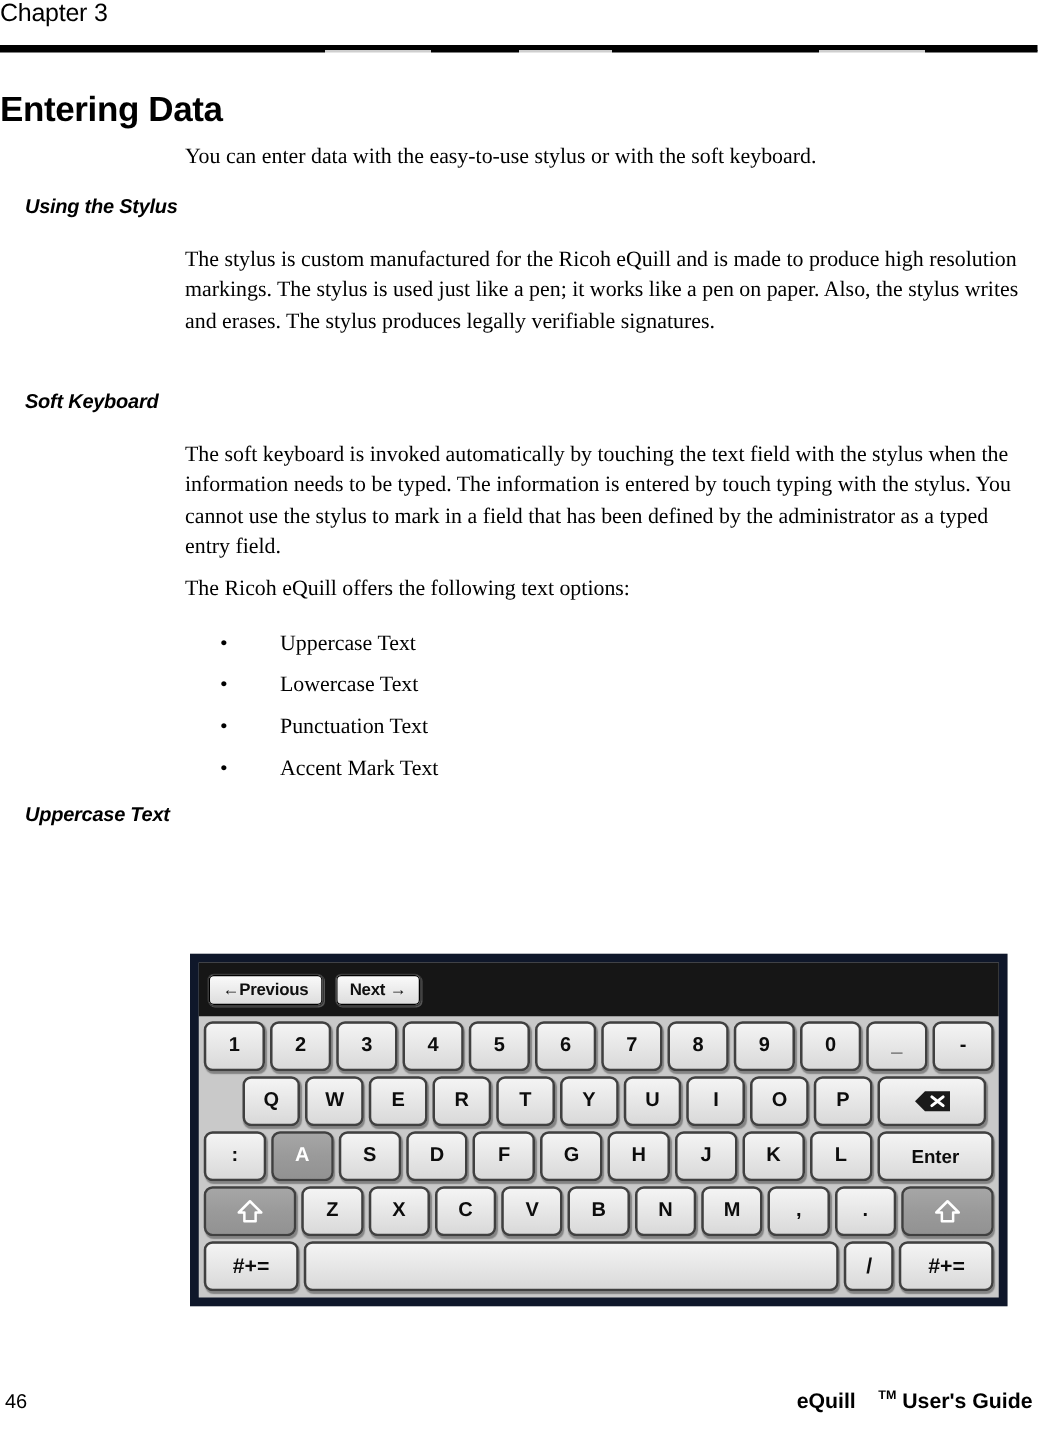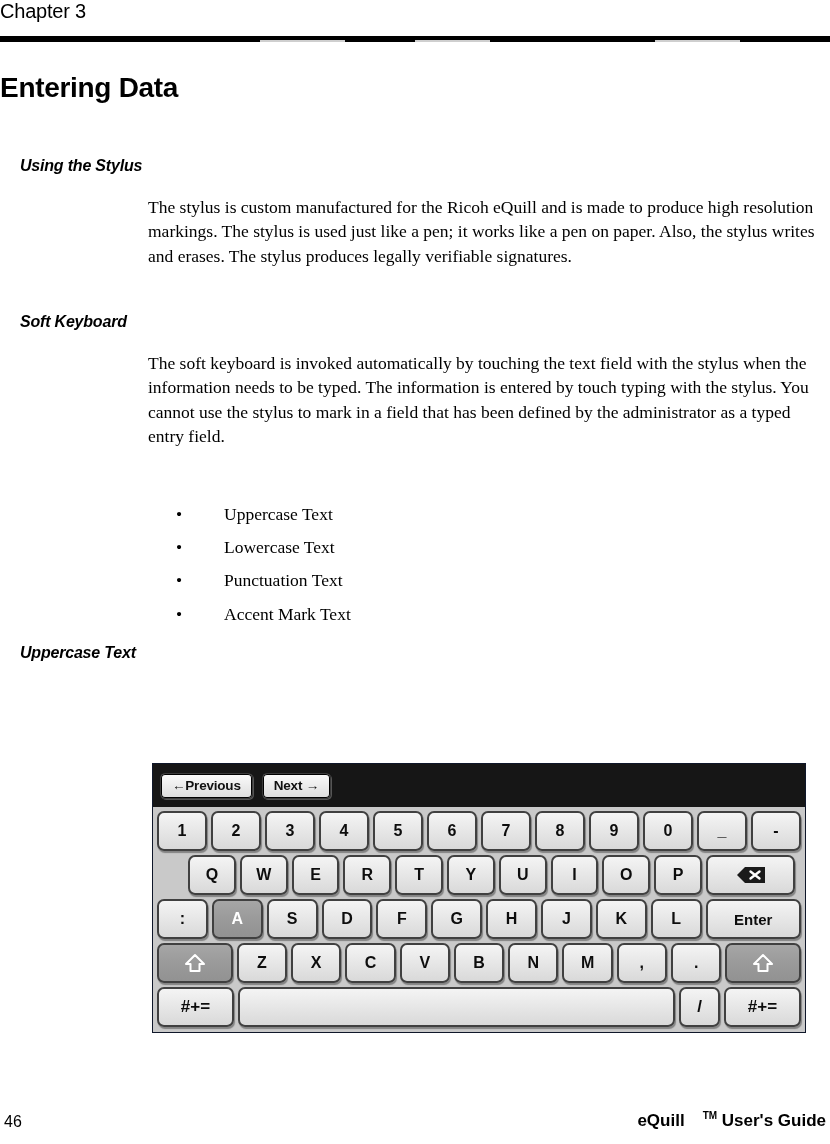--- a/index.html
+++ b/index.html
@@ -99,21 +99,21 @@
     font-size: 17.5px;
   }
 
   
   .keyboard {
     position: absolute;
     left: 152px; top: 763px;
     width: 654px;
     background: #c9c9c9;
     box-sizing: border-box;
-    border: 1px solid #0f172a;
+    border: 7px solid #0f172a;
   }
   .kb-toolbar {
     background: #161616;
     height: 43px;
     display: flex;
     align-items: center;
     padding-left: 7px;
     gap: 9px;
     box-sizing: border-box;
   }
@@ -200,26 +200,28 @@
 </style>
 </head>
 <body>
 
 <div class="page">
 
   <div class="chapter-header">Chapter 3</div>
   <div class="header-rule"></div>
 
   <h1 class="h-main" style="top:72px;">Entering Data</h1>
+  <p class="body-text" style="top:112px;">You can enter data with the easy-to-use stylus or with the soft keyboard.</p>
 
   <h2 class="h-sub" style="top:157px;">Using the Stylus</h2>
   <p class="body-text" style="top:195px;">The stylus is custom manufactured for the Ricoh eQuill and is made to produce high resolution markings. The stylus is used just like a pen; it works like a pen on paper. Also, the stylus writes and erases. The stylus produces legally verifiable signatures.</p>
 
   <h2 class="h-sub" style="top:313px;">Soft Keyboard</h2>
   <p class="body-text" style="top:351px;">The soft keyboard is invoked automatically by touching the text field with the stylus when the information needs to be typed. The information is entered by touch typing with the stylus. You cannot use the stylus to mark in a field that has been defined by the administrator as a typed entry field.</p>
+  <p class="body-text" style="top:458px;">The Ricoh eQuill offers the following text options:</p>
 
   <ul class="bullet-list">
     <li>
       <span class="bullet">•</span>
       <span>Uppercase Text</span>
     </li>
     <li>
       <span class="bullet">•</span>
       <span>Lowercase Text</span>
     </li>

